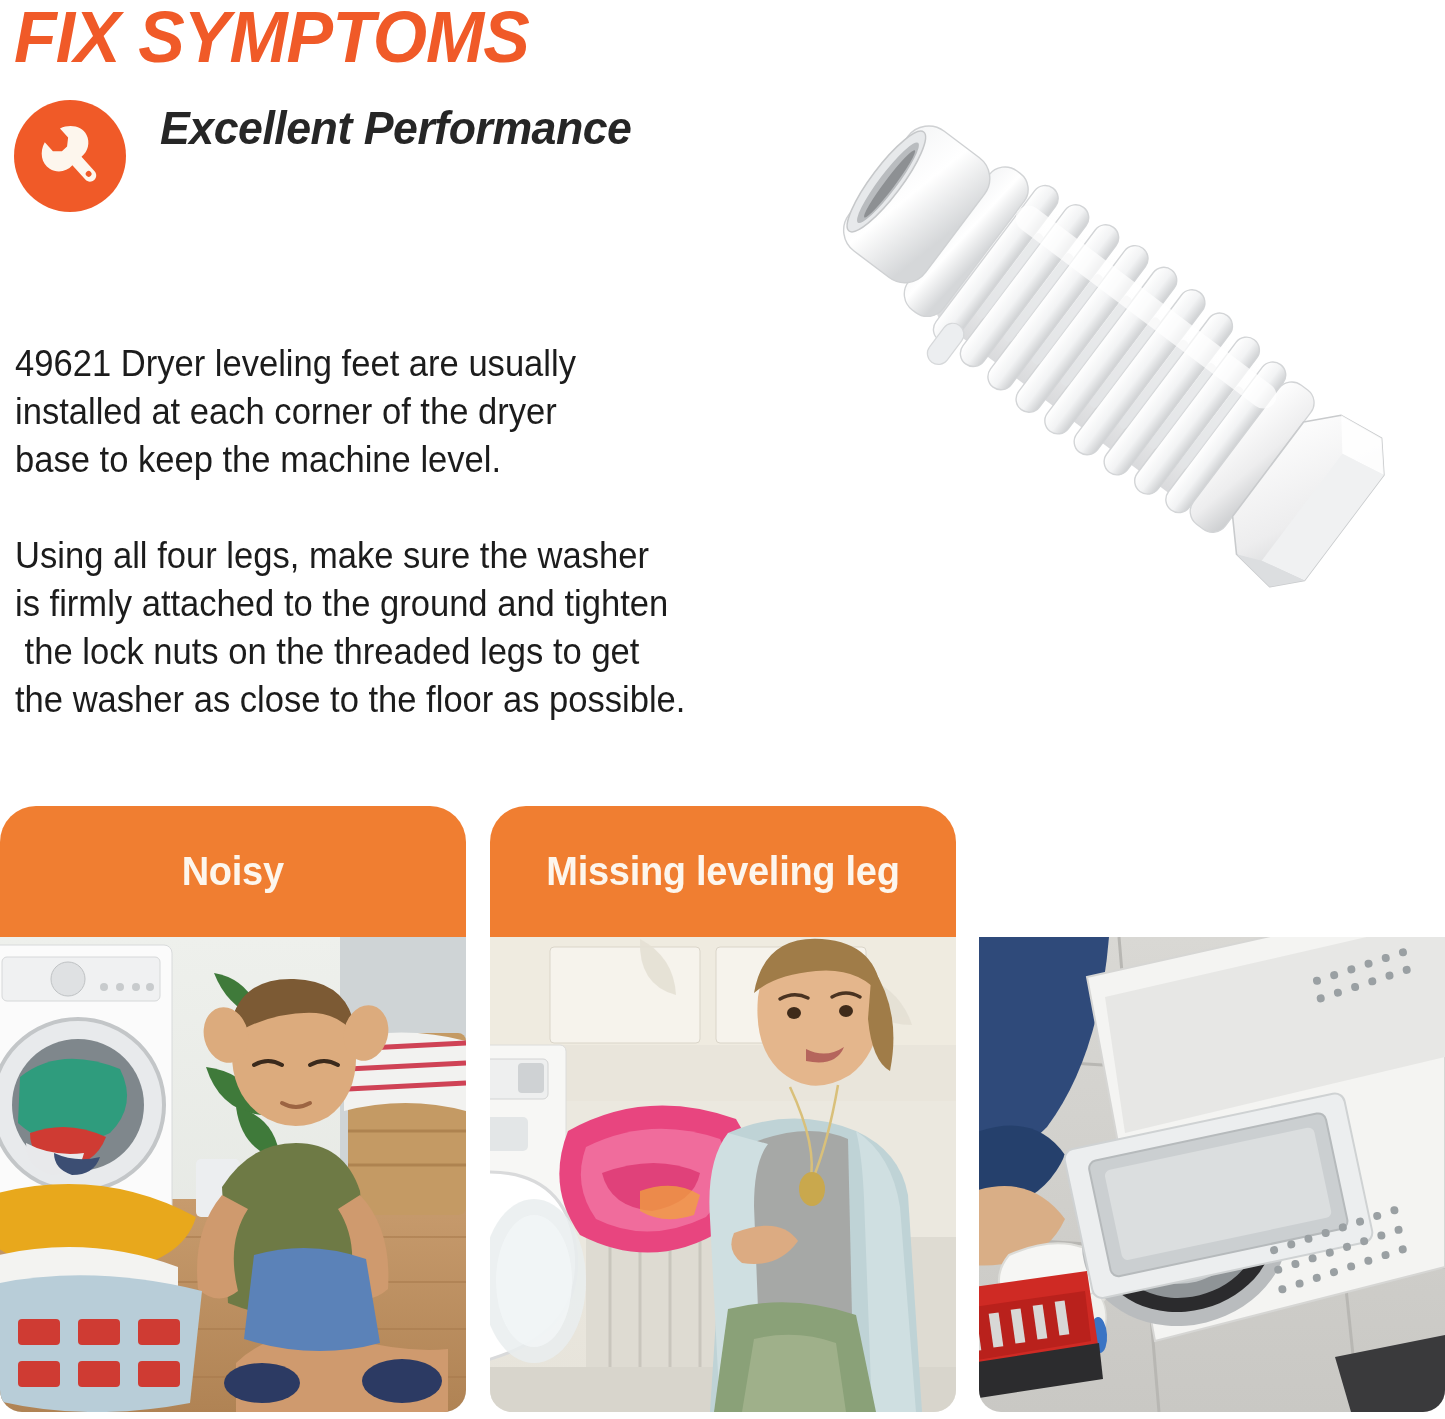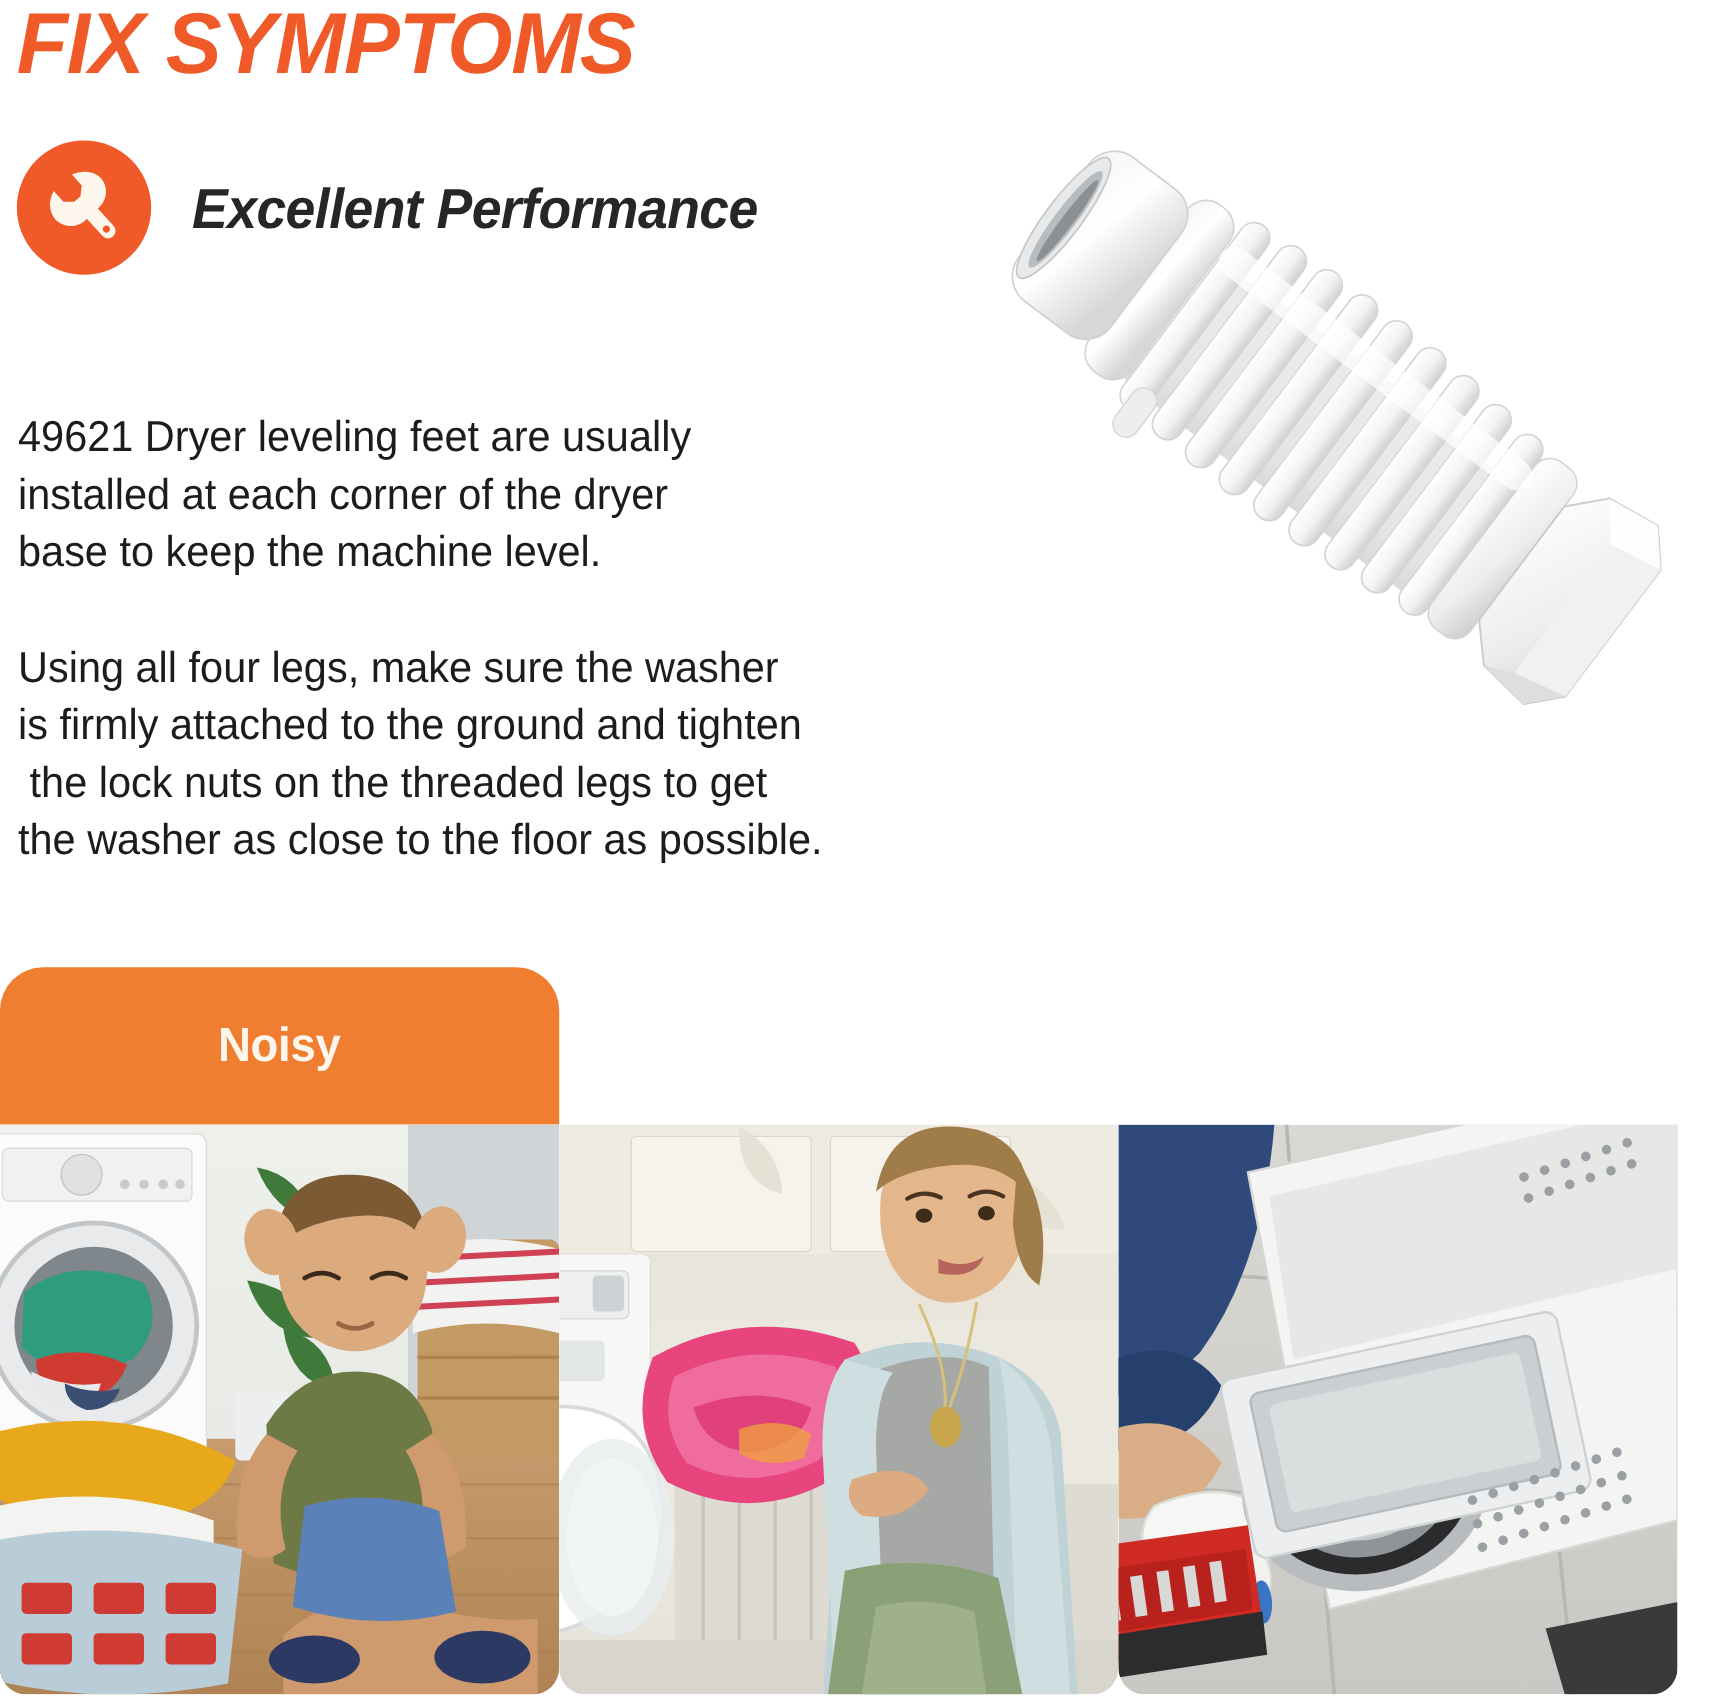--- a/index.html
+++ b/index.html
@@ -32,23 +32,23 @@
     color: #F05A28;
     transform: scaleX(0.97);
     transform-origin: left top;
     white-space: nowrap;
   }
 
   
   .badge-row {
     position: absolute;
     left: 14px;
-    top: 117px;
+    top: 100px;
     display: flex;
-    align-items: center;
+    align-items: flex-start;
   }
   .badge-circle {
     width: 112px;
     height: 112px;
     border-radius: 50%;
     background: #F05A28;
     display: flex;
     align-items: center;
     justify-content: center;
     flex: 0 0 auto;
@@ -94,21 +94,21 @@
   .product svg { display: block; width: 100%; height: 100%; }
 
   
   .panels {
     position: absolute;
     left: 0;
     top: 806px;
     width: 1445px;
     height: 610px;
     display: flex;
-    justify-content: flex-start;
+    justify-content: space-between;
   }
   .panel {
     position: relative;
     width: 466px;
     height: 606px;
   }
   .panel-header {
     position: absolute;
     left: 0; top: 0;
     width: 100%;
@@ -343,20 +343,23 @@
             <rect x="138" y="382" width="42" height="26" rx="4"></rect>
             <rect x="18" y="424" width="42" height="26" rx="4"></rect>
             <rect x="78" y="424" width="42" height="26" rx="4"></rect>
             <rect x="138" y="424" width="42" height="26" rx="4"></rect>
           </g>
         </svg>
       </div>
     </div>
 
     <div class="panel">
+      <div class="panel-header">
+        <span class="panel-title">Missing leveling leg</span>
+      </div>
       <div class="panel-photo">
         <svg viewBox="0 0 466 475" preserveAspectRatio="xMidYMid slice" aria-hidden="true">
           <defs>
             <linearGradient id="p2bg" x1="0" y1="0" x2="0" y2="1">
               <stop offset="0" stop-color="#f3efe6"></stop>
                 <stop offset="1" stop-color="#e6e3da"></stop>
             </linearGradient>
           </defs>
           <rect width="466" height="475" fill="url(#p2bg)"></rect>
           <rect y="0" width="466" height="108" fill="#efebe0"></rect>

